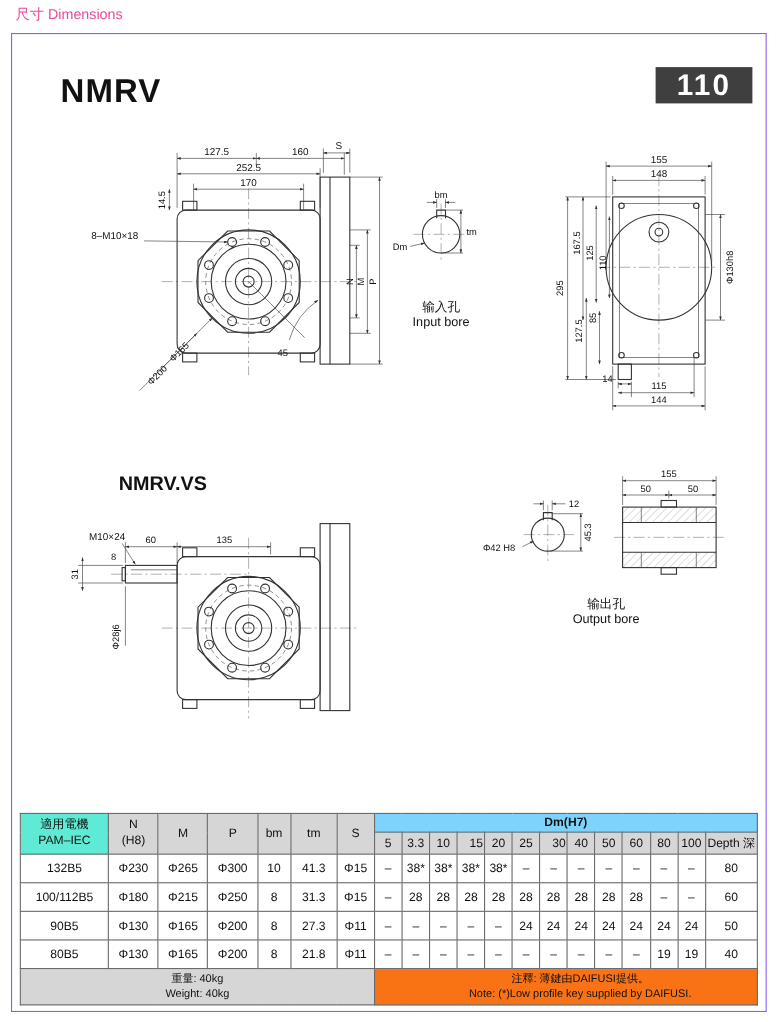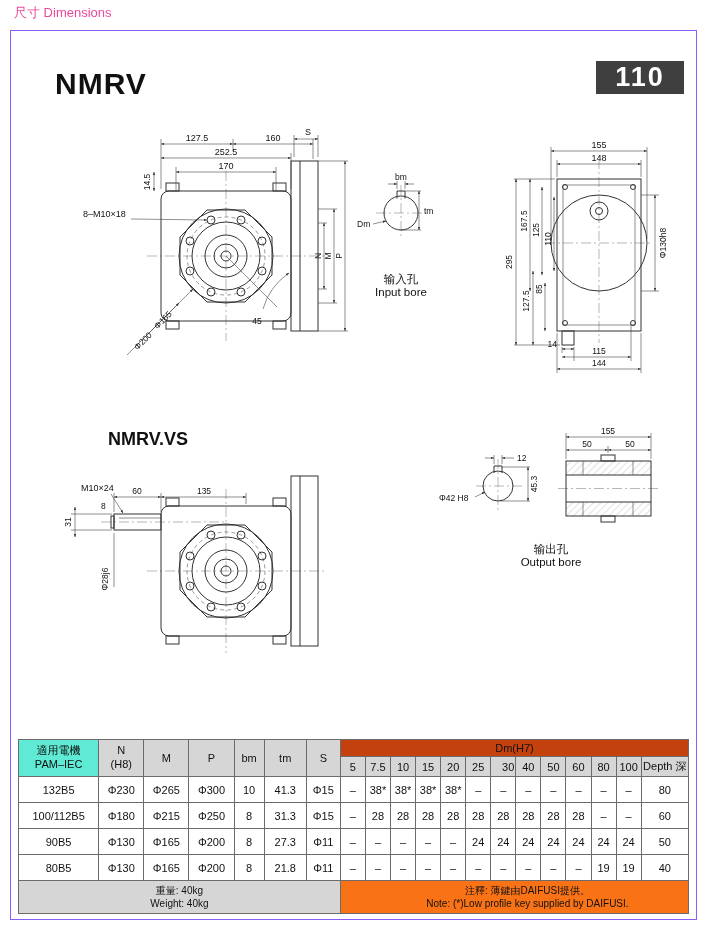--- a/index.html
+++ b/index.html
@@ -334,27 +334,27 @@
         <tr>
           <th rowspan="2" class="pre" style="background: #5eead4;">適用電機
 PAM–IEC</th>
           <th rowspan="2" class="pre" style="background: rgb(214, 214, 214);">N
 (H8)</th>
           <th rowspan="2" style="background: rgb(214, 214, 214);">M</th>
           <th rowspan="2" style="background: rgb(214, 214, 214);">P</th>
           <th rowspan="2" style="background: rgb(214, 214, 214);">bm</th>
           <th rowspan="2" style="background: rgb(214, 214, 214);">tm</th>
           <th rowspan="2" style="background: rgb(214, 214, 214);">S</th>
-          <th colspan="13" style="background: #c2410c;">Dm(H7)</th>
+          <th colspan="13" style="background: #7dd3fc; font-weight: bold;">Dm(H7)</th>
         </tr>
         <tr>
           <th style="background: rgb(214, 214, 214);">5</th>
-            <th style="background: rgb(214, 214, 214);">7.5</th>
+            <th style="background: rgb(214, 214, 214);">3.3</th>
             <th style="background: rgb(214, 214, 214);">10</th>
-            <th style="background: rgb(214, 214, 214);">15</th>
+            <th style="background: rgb(214, 214, 214); text-align: right;">15</th>
             <th style="background: rgb(214, 214, 214);">20</th>
             <th style="background: rgb(214, 214, 214);">25</th>
             <th style="background: rgb(214, 214, 214); text-align: right;">30</th>
             <th style="background: rgb(214, 214, 214);">40</th>
             <th style="background: rgb(214, 214, 214);">50</th>
             <th style="background: rgb(214, 214, 214);">60</th>
             <th style="background: rgb(214, 214, 214);">80</th>
             <th style="background: rgb(214, 214, 214);">100</th>
             <th style="background: rgb(214, 214, 214);">Depth 深</th>
         </tr>

